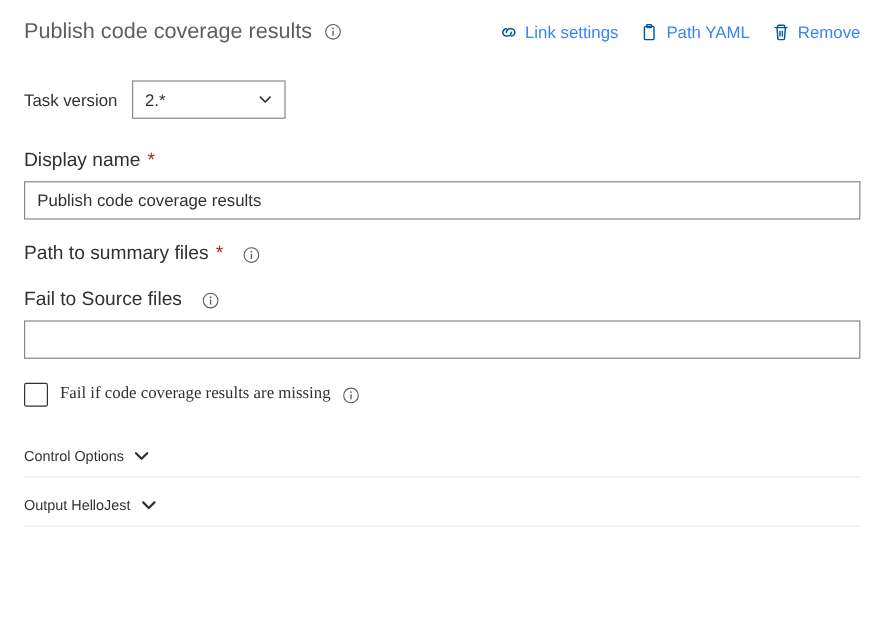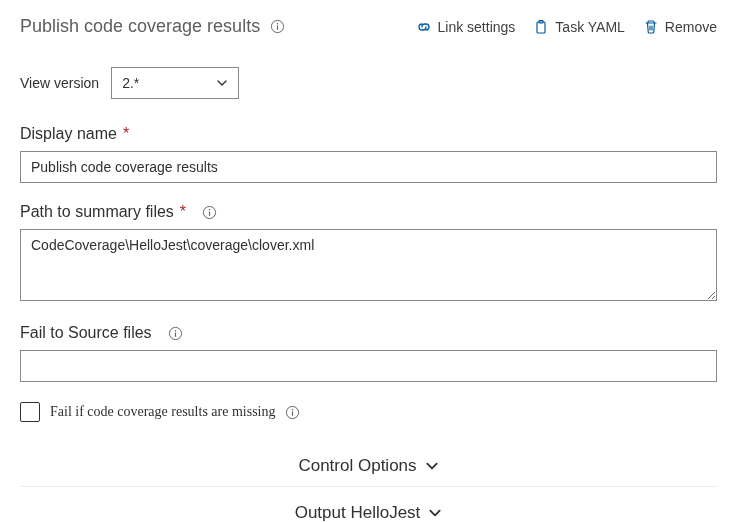--- a/index.html
+++ b/index.html
@@ -28,21 +28,21 @@
       color: #605e5c;
     }
     .actions {
       display: flex;
       gap: 18px;
     }
     .action-link {
       display: flex;
       align-items: center;
       gap: 6px;
-      color: #404040;
+      color: #3b82f6;
       font-size: 14px;
       cursor: pointer;
       text-decoration: none;
     }
     .action-link svg { fill: none; stroke: #005a9e; }
     .info-icon { width: 15px; height: 15px; cursor: pointer; }
     .field-row { margin-bottom: 26px; display: flex; align-items: center; gap: 12px; }
     .field-row-label { color: #323130; }
     .select-box {
       border: 1px solid #8a8886;
@@ -81,28 +81,27 @@
       width: 20px; height: 20px;
       border: 1px solid #323130;
       border-radius: 2px;
       background: #fff;
       cursor: pointer;
     }
     .section-header {
       display: flex;
       align-items: center;
       gap: 8px;
-      font-size: 17px;
+      font-size: 12px;
       font-weight: 400;
       color: #323130;
       padding: 10px 0;
       border-bottom: 1px solid #edebe9;
       cursor: pointer;
       margin-bottom: 6px;
-      justify-content: center;
     }
     .chevron { display: inline-flex; }
     .label-gap { margin-left: 10px; }
   </style>
 </head>
 <body>
 
 <div class="header-row">
   <div class="title-wrap">
     <span class="page-title">Publish code coverage results</span>
@@ -118,33 +117,33 @@
         <path d="M6 8a3 3 0 0 1 3-3h1a3 3 0 0 1 0 6" fill="none" stroke="#005a9e" stroke-width="1.3" stroke-linecap="round"></path>
         <path d="M10 8a3 3 0 0 1-3 3H6a3 3 0 0 1 0-6" fill="none" stroke="#005a9e" stroke-width="1.3" stroke-linecap="round"></path>
       </svg>
       <span>Link settings</span>
     </a>
     <a class="action-link">
       <svg width="16" height="16" viewBox="0 0 16 16">
         <rect x="4" y="3" width="8" height="11" rx="1" fill="none" stroke="#005a9e" stroke-width="1.2"></rect>
         <rect x="6" y="1.5" width="4" height="2.5" rx="0.5" fill="none" stroke="#005a9e" stroke-width="1.2"></rect>
       </svg>
-      <span>Task YAML</span>
+      <span>Path YAML</span>
     </a>
     <a class="action-link">
       <svg width="16" height="16" viewBox="0 0 16 16">
         <path d="M3 4h10M5 4V3a1 1 0 0 1 1-1h4a1 1 0 0 1 1 1v1M4.5 4l.7 9a1 1 0 0 0 1 1h3.6a1 1 0 0 0 1-1l.7-9M7 7v4M9 7v4" fill="none" stroke="#005a9e" stroke-width="1.2" stroke-linecap="round"></path>
       </svg>
       <span>Remove</span>
     </a>
   </div>
 </div>
 
 <div class="field-row">
-  <span class="field-row-label">View version</span>
+  <span class="field-row-label">Task version</span>
   <div class="select-box">
     <span>2.*</span>
     <span class="chevron">
       <svg width="12" height="12" viewBox="0 0 12 12">
           <path d="M2 4l4 4 4-4" fill="none" stroke="#323130" stroke-width="1.4" stroke-linecap="round" stroke-linejoin="round"></path>
         </svg>
     </span>
   </div>
 </div>
 
@@ -159,21 +158,20 @@
 <div class="form-group">
   <div class="form-label">
     <span>Path to summary files</span>
     <span class="required">*</span>
     <svg class="info-icon label-gap" viewBox="0 0 16 16">
       <circle cx="8" cy="8" r="6.5" fill="none" stroke="#605e5c" stroke-width="1"></circle>
       <circle cx="8" cy="5" r="0.8" fill="#605e5c"></circle>
       <rect x="7.4" y="7" width="1.2" height="4.5" fill="#605e5c"></rect>
     </svg>
   </div>
-  <textarea class="textarea-input" style="">CodeCoverage\HelloJest\coverage\clover.xml</textarea>
 </div>
 
 <div class="form-group">
   <div class="form-label">
     <span>Fail to Source files</span>
     <svg class="info-icon label-gap" viewBox="0 0 16 16">
       <circle cx="8" cy="8" r="6.5" fill="none" stroke="#605e5c" stroke-width="1"></circle>
       <circle cx="8" cy="5" r="0.8" fill="#605e5c"></circle>
       <rect x="7.4" y="7" width="1.2" height="4.5" fill="#605e5c"></rect>
     </svg>

